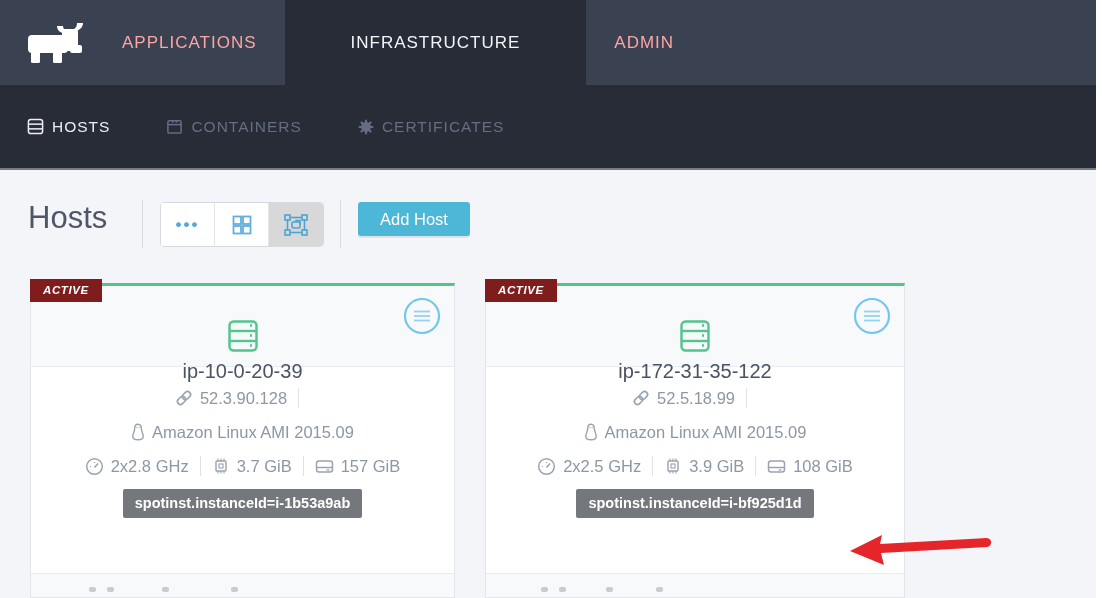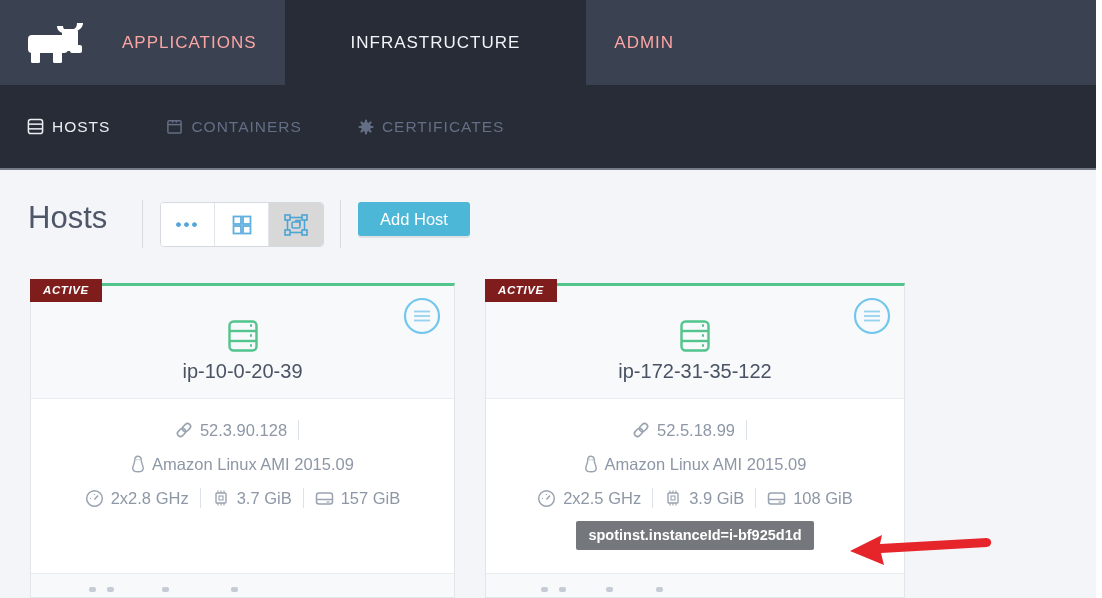--- a/index.html
+++ b/index.html
@@ -39,21 +39,21 @@
 
   
   .card { position:absolute; top:283px; height:315px; background:#fff;
     border:1px solid #e2e5ea; border-top:3px solid #52c48c; }
   .card.c0 { left:30px;  width:425px; }
   .card.c1 { left:485px; width:420px; }
   .badge { position:absolute; top:-7px; left:-1px; background:#7f1d1d; color:#fff;
     font-size:11.5px; font-weight:bold; letter-spacing:0.6px; padding:5px 13px 6px;
     border-radius:0;font-style:italic; }
   .menu-circle { position:absolute; top:11px; right:13px; cursor:pointer; }
-  .card-head { background:#f7f9fb; border-bottom:1px solid #e9ecf1; height:113px;
+  .card-head { background:#f7f9fb; border-bottom:1px solid #e9ecf1; height:81px;
     text-align:center; padding-top:34px; }
   .host-name { margin-top:4px; font-size:20px; color:#4a5363; }
   .card-body { text-align:center; padding-top:14px; color:#8d97a5; font-size:16.5px; }
   .drow { height:34px; display:flex; align-items:center; justify-content:center; }
   .drow .ic { display:flex; margin-right:7px; }
   .sep { display:inline-block; width:1px; height:20px; background:#dde1e8; margin:0 11px; }
   .tag-row { margin-top:6px; }
   .tag { display:inline-block; background:#74787d; color:#fff; font-weight:bold;
     font-size:14.5px; padding:6px 12px 7px; border-radius:2px; }
   .card-foot { position:absolute; bottom:0; left:0; right:0; height:24px;
@@ -229,20 +229,23 @@
         <span class="sep"></span>
         <span class="ic">
           <svg width="19" height="17" viewBox="0 0 19 17" fill="none" stroke="#9aa3b0" stroke-width="1.5">
             <rect x="1.5" y="3" width="16" height="11" rx="2.5"></rect>
             <line x1="1.5" y1="9.5" x2="17.5" y2="9.5"></line>
             <line x1="11.5" y1="12" x2="14.5" y2="12" stroke-width="1.2"></line>
           </svg>
         </span>
         <span>157 GiB</span>
       </div>
+      <div class="tag-row">
+        <span class="tag">spotinst.instanceId=i-1b53a9ab</span>
+      </div>
     </div>
     <div class="card-foot">
       <span class="fmark" style="left:58px;"></span>
       <span class="fmark" style="left:76px;"></span>
       <span class="fmark" style="left:131px;"></span>
       <span class="fmark" style="left:200px;"></span>
     </div>
   </div>
 
   <div class="card c1">

